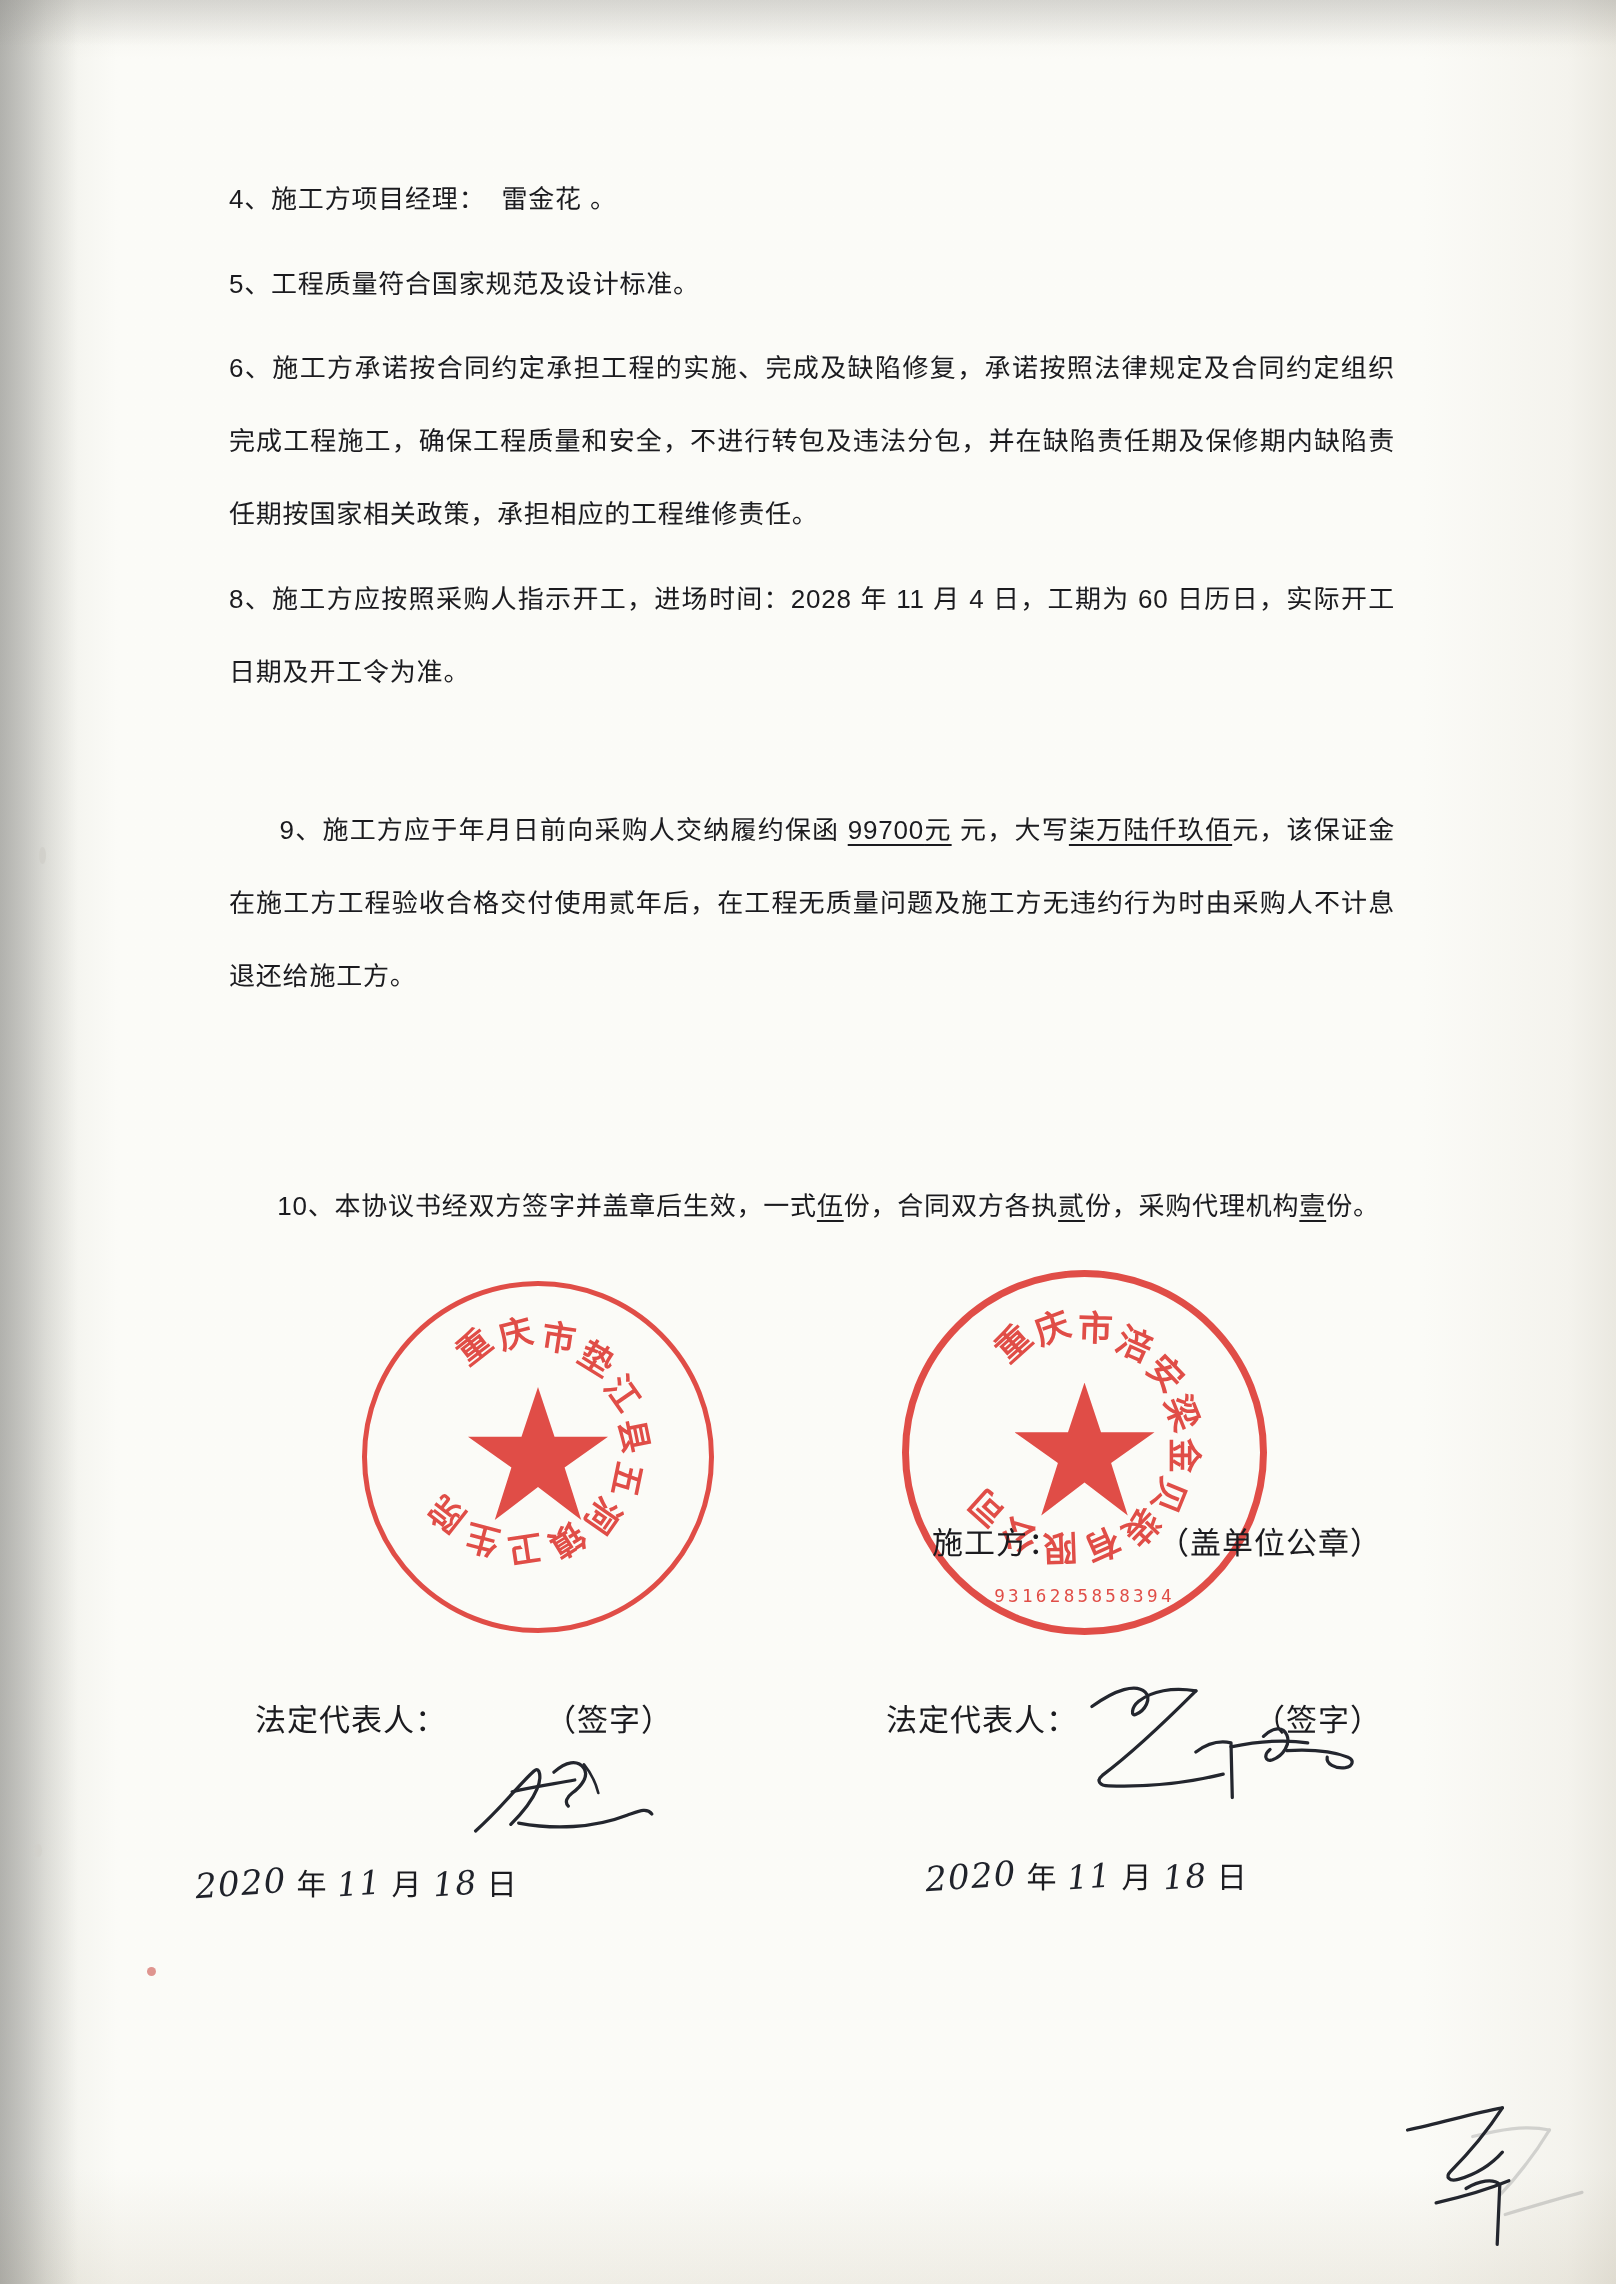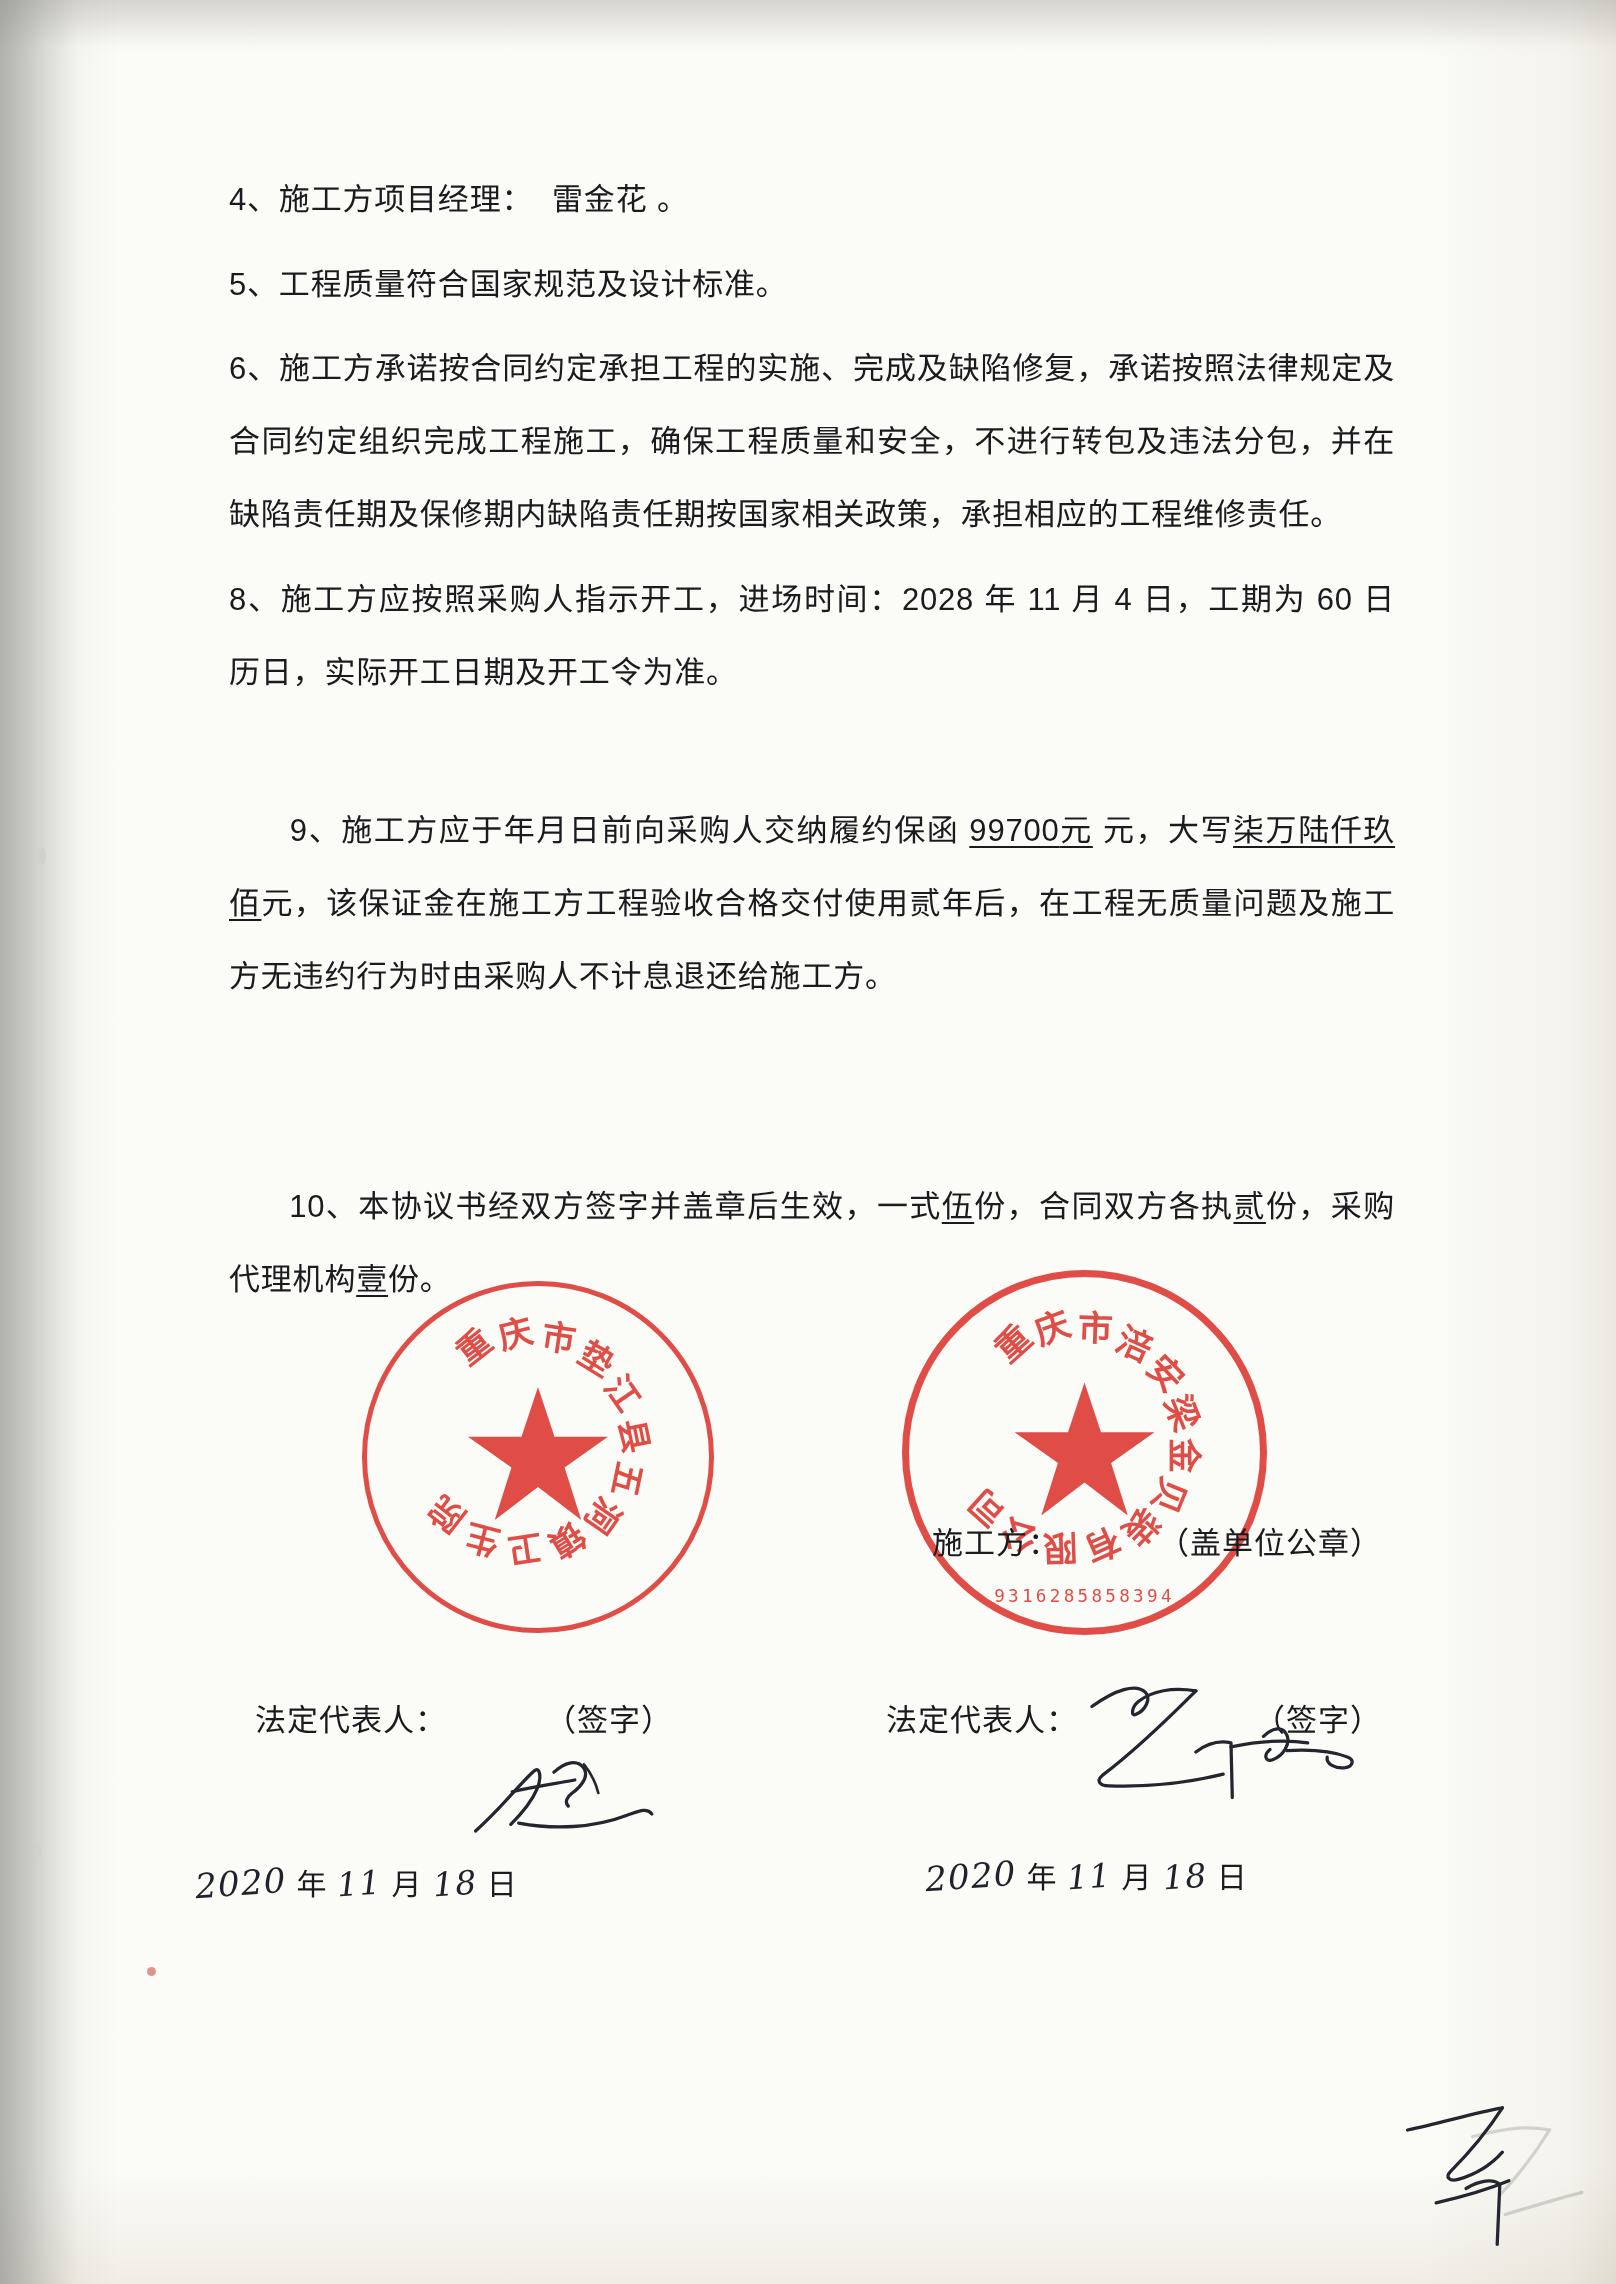--- a/index.html
+++ b/index.html
@@ -45,21 +45,21 @@
   }
 
   
   .doc-body {
     position: absolute;
     left: 229px;
     top: 163px;
     width: 1166px;
   }
   .clause {
-    font-size: 31px;
+    font-size: 26px;
     line-height: 73px;
     color: #1b1b1f;
     letter-spacing: 0.8px;
     margin: 0 0 11.7px 0;
     text-align: justify;
     text-justify: inter-character;
     white-space: pre-wrap;
   }
   .u { text-decoration: underline; text-underline-offset: 5.2px; text-decoration-thickness: 2px; }
 

